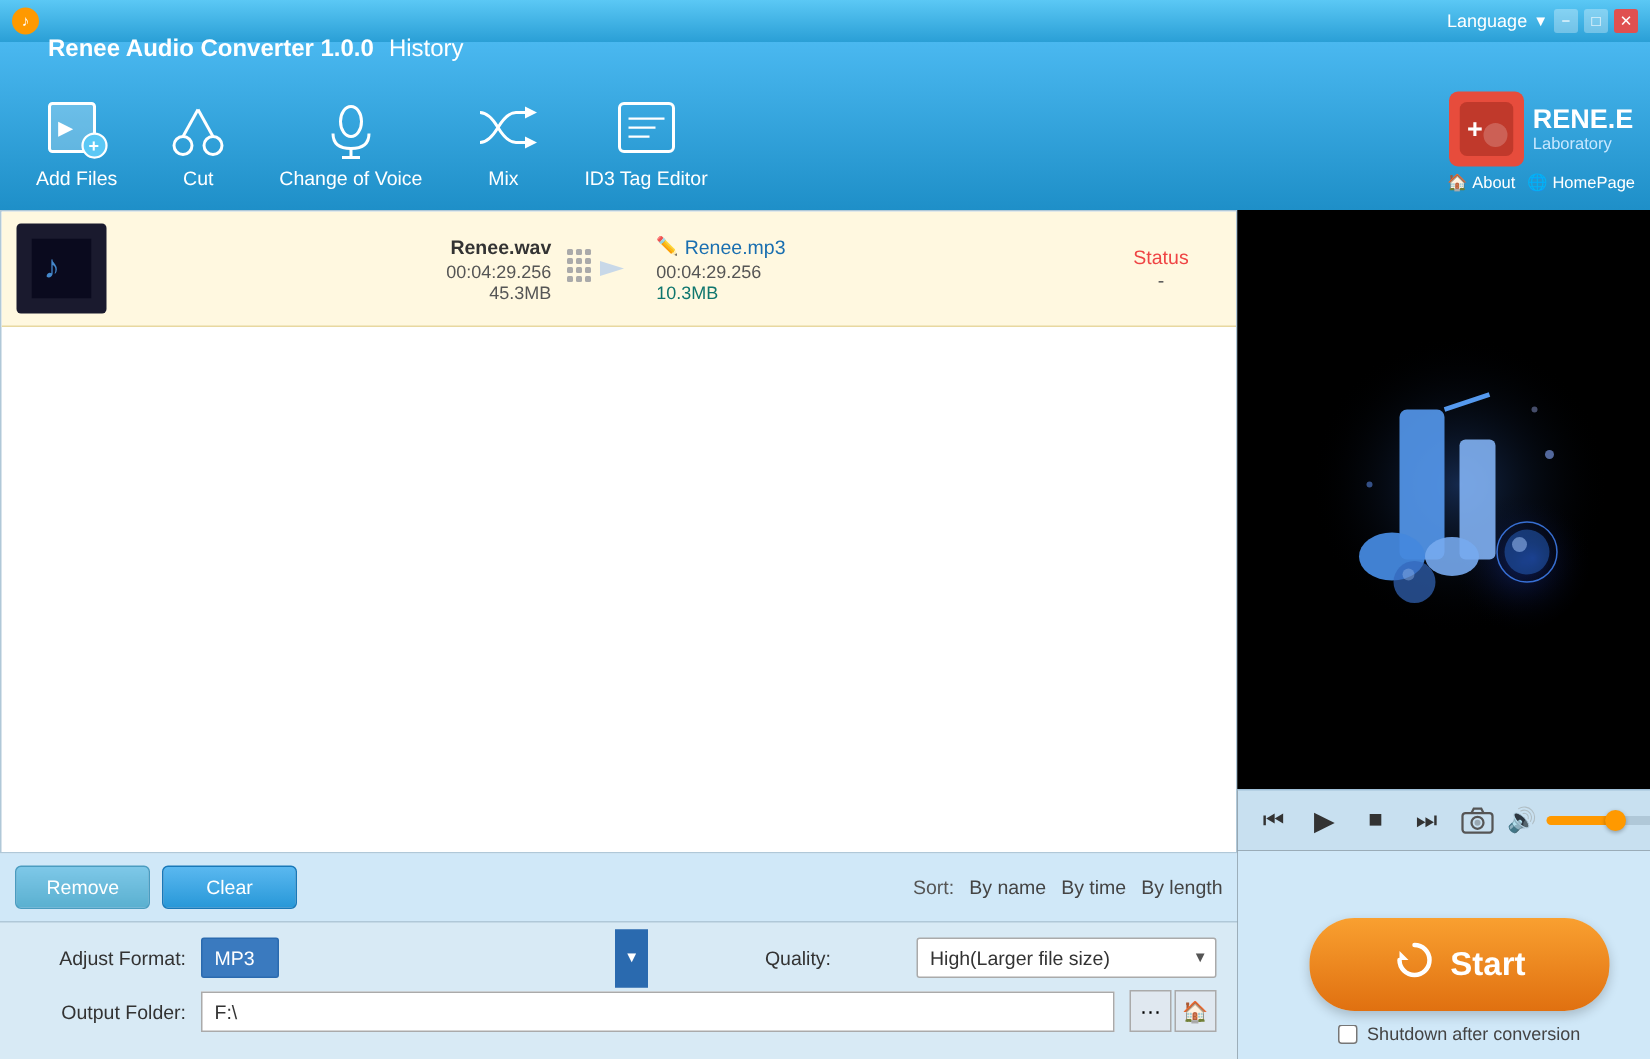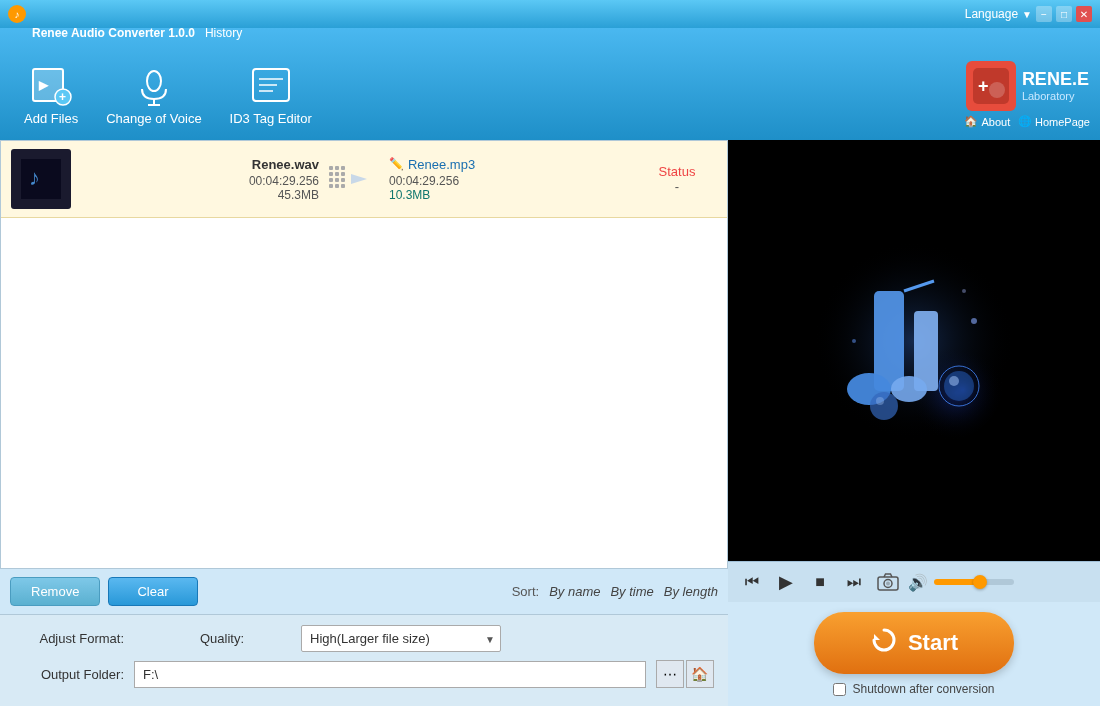--- a/index.html
+++ b/index.html
@@ -9,21 +9,21 @@
     .title-bar {
       background: linear-gradient(to bottom, #5bc8f5, #2a9fd6);
       height: 28px;
       display: flex;
       align-items: center;
       padding: 0 8px;
       justify-content: space-between;
     }
     .title-bar-left { display: flex; align-items: center; gap: 6px; }
     .title-bar-icon { width: 18px; height: 18px; background: #f90; border-radius: 50%; display: flex; align-items: center; justify-content: center; font-size: 10px; color: #fff; font-weight: bold; }
-    .title-bar-text { color: #fff; font-size: 12px; font-weight: bold; margin-top: 37px; }
+    .title-bar-text { color: #fff; font-size: 16px; font-weight: bold; margin-top: 37px; }
     .title-bar-controls { display: flex; gap: 4px; }
     .title-btn { width: 16px; height: 16px; border: none; background: rgba(255,255,255,0.3); color: #fff; font-size: 10px; cursor: pointer; display: flex; align-items: center; justify-content: center; border-radius: 2px; }
 
     
     .toolbar {
       background: linear-gradient(to bottom, #4ab8f0, #1e8fc8);
       height: 112px;
       display: flex;
       align-items: flex-end;
       padding: 0 10px 8px;
@@ -130,21 +130,21 @@
       border: 1px solid #1878b8;
       color: #fff;
       padding: 6px 28px;
       border-radius: 4px;
       font-size: 13px;
       cursor: pointer;
       min-width: 80px;
     }
     .sort-area { margin-left: auto; display: flex; align-items: center; gap: 10px; font-size: 13px; color: #444; }
     .sort-label { color: #555; }
-    .sort-option { color: #444; cursor: pointer; font-style: italic; }
+    .sort-option { color: #444; cursor: pointer; }
 
     
     .output-settings {
       background: #d8eaf5;
       border-top: 1px solid #b0c8d8;
       padding: 10px 14px;
     }
     .setting-row {
       display: flex;
       align-items: center;
@@ -320,20 +320,21 @@
       color: #fff;
       font-size: 22px;
       font-weight: bold;
       cursor: pointer;
       display: flex;
       align-items: center;
       gap: 10px;
       min-width: 200px;
       justify-content: center;
       box-shadow: 0 3px 8px rgba(0,0,0,0.2);
+      margin-top: 35px;
     }
     .refresh-icon { font-size: 22px; display: inline-block; }
     .shutdown-row { display: flex; align-items: center; gap: 6px; font-size: 12px; color: #444; }
     .shutdown-row input[type="checkbox"] { cursor: pointer; }
 
     
     .lang-area { display: flex; align-items: center; gap: 4px; }
     .lang-btn { background: none; border: none; color: #fff; font-size: 12px; cursor: pointer; display: flex; align-items: center; gap: 3px; }
 
     
@@ -369,32 +370,50 @@
     <div class="toolbar-item">
       <svg viewBox="0 0 44 44" fill="none">
         <rect x="4" y="6" width="30" height="32" rx="2" fill="rgba(255,255,255,0.25)" stroke="white" stroke-width="2"></rect>
         <text x="10" y="26" fill="white" font-size="12" font-weight="bold">▶</text>
         <circle cx="34" cy="34" r="8" fill="#5bc8f5" stroke="white" stroke-width="1.5"></circle>
         <text x="30" y="38" fill="white" font-size="12" font-weight="bold">+</text>
       </svg>
       <span>Add Files</span>
     </div>
 
+    <div class="toolbar-item">
+      <svg viewBox="0 0 44 44" fill="none">
+        <circle cx="12" cy="34" r="6" fill="none" stroke="white" stroke-width="2"></circle>
+        <circle cx="32" cy="34" r="6" fill="none" stroke="white" stroke-width="2"></circle>
+        <line x1="12" y1="28" x2="22" y2="10" stroke="white" stroke-width="2"></line>
+        <line x1="32" y1="28" x2="22" y2="10" stroke="white" stroke-width="2"></line>
+      </svg>
+      <span>Cut</span>
+    </div>
 
 
     <div class="toolbar-item">
       <svg viewBox="0 0 44 44" fill="none">
         <ellipse cx="22" cy="18" rx="7" ry="10" fill="none" stroke="white" stroke-width="2"></ellipse>
         <path d="M 10 26 Q 10 36 22 36 Q 34 36 34 26" fill="none" stroke="white" stroke-width="2"></path>
         <line x1="22" y1="36" x2="22" y2="42" stroke="white" stroke-width="2"></line>
         <line x1="16" y1="42" x2="28" y2="42" stroke="white" stroke-width="2"></line>
       </svg>
       <span>Change of Voice</span>
     </div>
 
+    <div class="toolbar-item">
+      <svg viewBox="0 0 44 44" fill="none">
+        <path d="M 6 12 Q 12 12 18 22 Q 24 32 30 32 L 38 32" fill="none" stroke="white" stroke-width="2"></path>
+        <path d="M 6 32 Q 12 32 18 22 Q 24 12 30 12 L 38 12" fill="none" stroke="white" stroke-width="2"></path>
+        <polygon points="36,8 44,12 36,16" fill="white"></polygon>
+        <polygon points="36,28 44,32 36,36" fill="white"></polygon>
+      </svg>
+      <span>Mix</span>
+    </div>
 
     <div class="toolbar-item">
       <svg viewBox="0 0 44 44" fill="none">
         <rect x="4" y="6" width="36" height="32" rx="3" fill="none" stroke="white" stroke-width="2"></rect>
         <line x1="10" y1="16" x2="34" y2="16" stroke="white" stroke-width="1.5"></line>
         <line x1="10" y1="22" x2="28" y2="22" stroke="white" stroke-width="1.5"></line>
         <line x1="10" y1="28" x2="24" y2="28" stroke="white" stroke-width="1.5"></line>
       </svg>
       <span>ID3 Tag Editor</span>
     </div>
@@ -487,20 +506,28 @@
         <span class="sort-label">Sort:</span>
         <span class="sort-option">By name</span>
         <span class="sort-option">By time</span>
         <span class="sort-option">By length</span>
       </div>
     </div>
 
     <div class="output-settings">
       <div class="setting-row">
         <label class="setting-label">Adjust Format:</label>
+        <div class="select-wrapper">
+          <select class="format-select">
+            <option value="MP3" selected="">MP3</option>
+            <option value="AAC">AAC</option>
+            <option value="FLAC">FLAC</option>
+            <option value="WAV">WAV</option>
+          </select>
+        </div>
         <label class="setting-label">Quality:</label>
         <div class="quality-wrapper">
           <select class="quality-select">
             <option value="high" selected="">High(Larger file size)</option>
             <option value="medium">Medium</option>
             <option value="low">Low</option>
           </select>
         </div>
       </div>
       <div class="setting-row">

